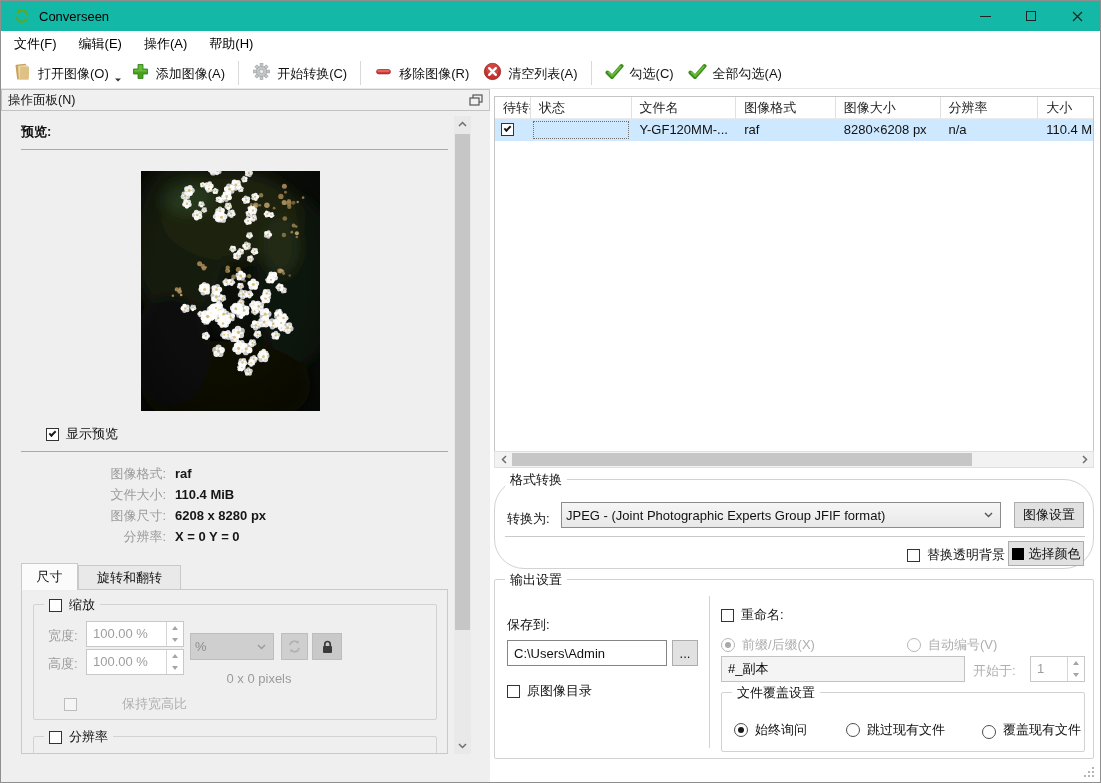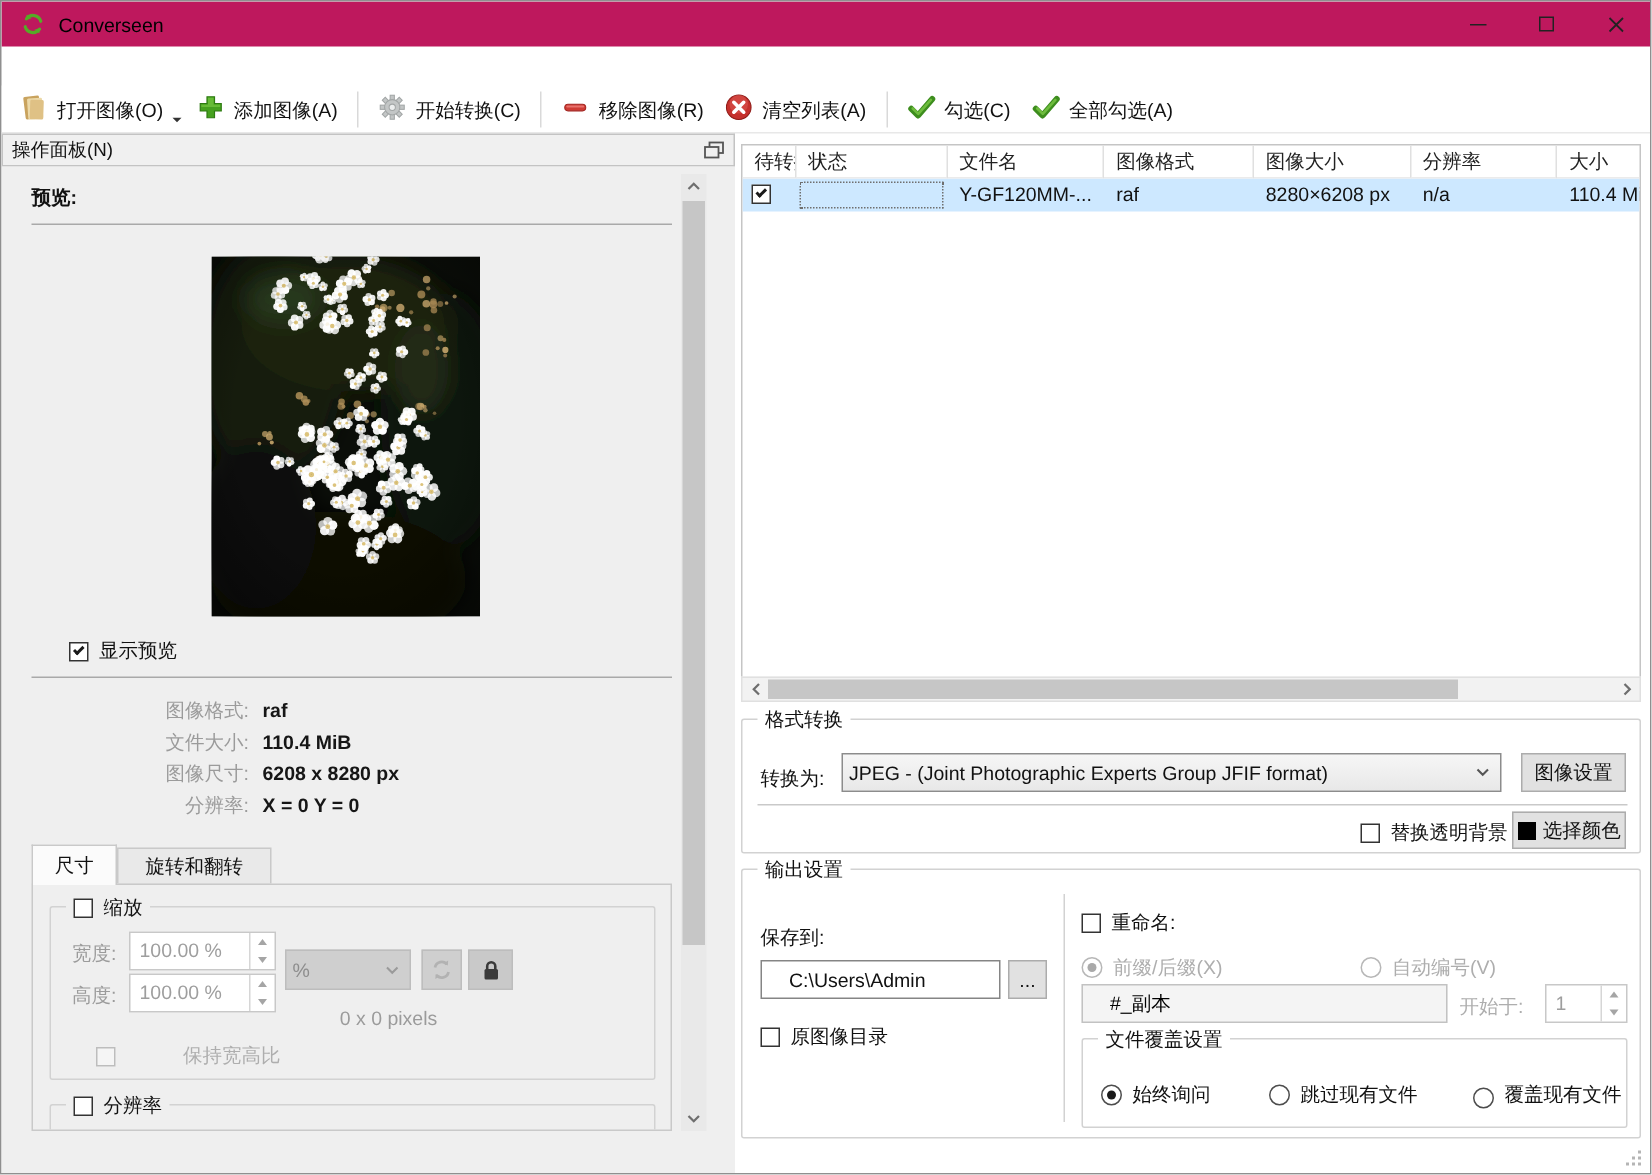--- a/index.html
+++ b/index.html
@@ -1,21 +1,21 @@
 <!DOCTYPE html>
 <html><head>
 <meta charset="utf-8">
 <style>
   * { margin:0; padding:0; box-sizing:border-box; }
   html,body { background:#d8d8d8; }
   body { font-family:"Liberation Sans","DejaVu Sans",sans-serif; font-size:13px; color:#111; }
   .window { position:relative; width:1101px; height:783px; background:#fff; border:1px solid #8f8f8f; overflow:hidden; }
 
   
-  .titlebar { position:absolute; left:0; top:0; right:0; height:30px; background:#be185d; display:flex; align-items:center; }
+  .titlebar { position:absolute; left:0; top:0; right:0; height:30px; background:#14b8a6; display:flex; align-items:center; }
   .app-icon { width:16px; height:16px; margin-left:13px; }
   .title-text { margin-left:9px; font-size:13px; color:#000; }
   .win-controls { position:absolute; right:0; top:0; height:30px; display:flex; }
   .win-btn { width:46px; height:30px; display:flex; align-items:center; justify-content:center; color:#222; }
   .glyph-min { width:11px; height:1px; background:#222; }
   .glyph-max { width:10px; height:10px; border:1px solid #222; }
 
   
   .menubar { position:absolute; left:0; top:30px; right:0; height:26px; background:#fff; display:flex; align-items:center; padding-left:2px; }
   .menu-item { padding:3px 11px; color:#000; }
@@ -66,21 +66,21 @@
   .spinbtns div { flex:1; display:flex; align-items:center; justify-content:center; }
   .tri-up { width:0; height:0; border-left:3.5px solid transparent; border-right:3.5px solid transparent; border-bottom:4px solid #a5a5a5; }
   .tri-dn { width:0; height:0; border-left:3.5px solid transparent; border-right:3.5px solid transparent; border-top:4px solid #a5a5a5; }
 
   .combo { position:absolute; display:flex; align-items:center; border:1px solid #8c8c8c; background:#fdfdfd; padding-left:4px;gap:30px; }
   .combo .chev { margin-left:auto; margin-right:7px; }
   .combo.disabled { background:#cfcfcf; border-color:#bdbdbd; color:#8d8d8d; }
 
   .sqbtn { position:absolute; display:flex; align-items:center; justify-content:center; border:1px solid #bdbdbd; background:#cfcfcf; }
   .btn { position:absolute; display:flex; align-items:center; justify-content:center; background:#e1e1e1; border:1px solid #acacac; gap:5px; }
-  .field { position:absolute; background:#fff; border:1px solid #858585; display:flex; align-items:center; padding-left:18px; }
+  .field { position:absolute; background:#fff; border:1px solid #858585; display:flex; align-items:center; padding-left:6px; }
   .field.disabled { background:#f4f4f4; border-color:#c2c2c2; color:#000000; }
 
   .rb { width:14px; height:14px; border:1px solid #4d4d4d; border-radius:50%; background:#fff; position:relative; flex:0 0 auto; }
   .rb.sel::after { content:""; position:absolute; left:3px; top:3px; width:6px; height:6px; border-radius:50%; background:#1a1a1a; }
   .rb.dis { border-color:#b7b7b7; }
   .rb.dis.sel::after { background:#a9a9a9; }
   .rbrow { position:absolute; display:flex; align-items:center; gap:7px; }
 
   
   .vscroll { position:absolute; left:453px; top:5px; width:17px; height:638px; background:#e9e9e9; }
@@ -124,20 +124,26 @@
           <div class="glyph-max"></div>
         </div>
       <div class="win-btn">
         <svg width="11" height="11" viewBox="0 0 11 11">
             <path d="M1 1l9 9M10 1l-9 9" stroke="#222" stroke-width="1.2"></path>
           </svg>
       </div>
     </div>
   </div>
 
+  <div class="menubar">
+    <div class="menu-item">文件(F)</div>
+    <div class="menu-item">编辑(E)</div>
+    <div class="menu-item">操作(A)</div>
+    <div class="menu-item">帮助(H)</div>
+  </div>
 
   <div class="toolbar">
     <div class="tb-btn">
       <svg class="ticon" viewBox="0 0 19 19">
         <rect x="3.2" y="2.2" width="10.5" height="15" rx="1" fill="#c9a35e" transform="rotate(-7 8 9)"></rect>
         <rect x="5.4" y="3.4" width="10" height="14" rx="1" fill="#ecd9a8" transform="rotate(-4 10 10)"></rect>
         <rect x="7" y="4.6" width="9" height="13" rx="1" fill="#dfc185" transform="rotate(2 11 11)"></rect>
       </svg>
       <span class="tb-label">打开图像(O)</span>
     </div>
@@ -1209,21 +1215,21 @@
         </svg>
     </div>
     <div class="sb-thumb"></div>
     <div class="sb-arrow" style="right:0; top:0; height:15px;">
       <svg width="6" height="9" viewBox="0 0 6 9">
           <path d="M1 1l3.5 3.5L1 8" fill="none" stroke="#6e6e6e" stroke-width="1.5"></path>
         </svg>
     </div>
   </div>
 
-  <div class="groupbox" style="left:493px; top:478px; width:600px; height:90px;">
+  <div class="groupbox" style="left:493px; top:478px; width:600px; height:90px;border-radius:30px;">
     <div class="gb-title on-white">
       <span>格式转换</span>
     </div>
     <span style="position:absolute; left:12px; top:30px;">转换为:</span>
     <div class="combo" style="left:66px; top:22px; width:440px; height:26px; background:linear-gradient(#f6f6f6,#e8e8e8);">
       <span>JPEG - (Joint Photographic Experts Group JFIF format)</span>
       <svg class="chev" width="9" height="6" viewBox="0 0 9 6">
           <path d="M1 1l3.5 3.5L8 1" fill="none" stroke="#555" stroke-width="1.4"></path>
         </svg>
     </div>

